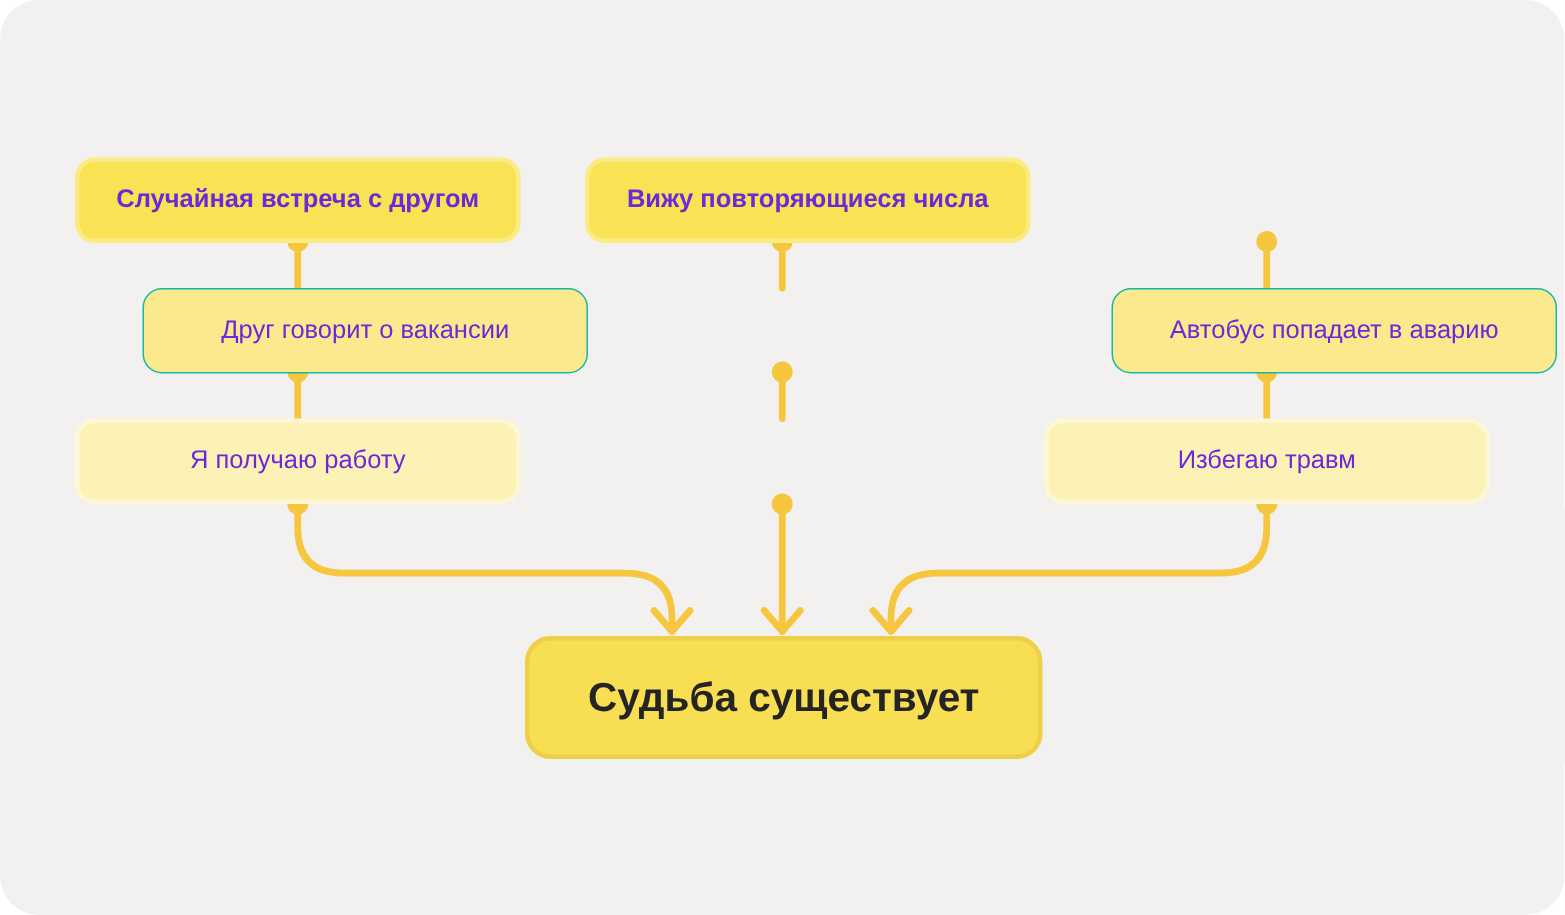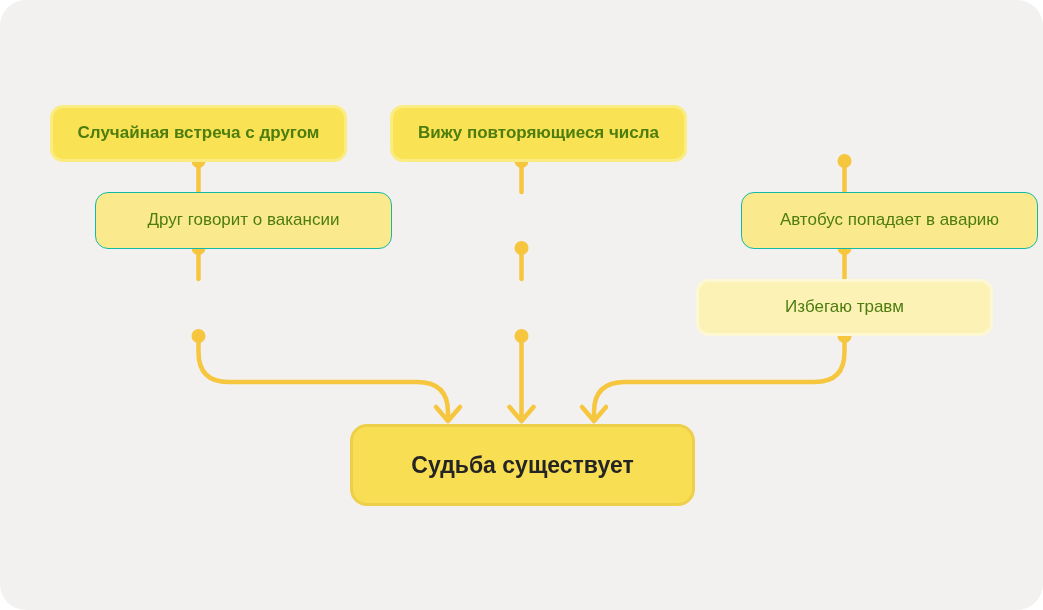--- a/index.html
+++ b/index.html
@@ -33,21 +33,21 @@
     position: absolute;
     width: 297px;
     height: 57px;
     border-radius: 13px;
     box-sizing: border-box;
     display: flex;
     align-items: center;
     justify-content: center;
     text-align: center;
     font-size: 17px;
-    color: #4d7c0f;
+    color: #6d28d9;
     line-height: 1.2;
     z-index: 2;
   }
   .row1 {
     top: 105px;
     background: #F9E354;
     border: 3px solid #FAEC82;
     font-weight: 700;
   }
   .row2 {
@@ -73,21 +73,21 @@
     width: 345px;
     height: 82px;
     box-sizing: border-box;
     background: #F8DE52;
     border: 3px solid #EDCF49;
     border-radius: 17px;
     display: flex;
     align-items: center;
     justify-content: center;
     text-align: center;
-    font-size: 23px;
+    font-size: 27px;
     font-weight: 700;
     color: #242424;
     z-index: 2;
   }
 </style>
 </head>
 <body>
 
 <div class="page">
   <div class="canvas">
@@ -137,20 +137,21 @@
         <g>
           <circle cx="844.5" cy="336" r="7" fill="#F5C63E" stroke="none"></circle>
           <path d="M844.5,336 V352 Q844.5,382 814.5,382 H625 Q594,382 594,412 V415"></path>
           <path d="M582,407 L594,421 L606,407"></path>
         </g>
       </g>
     </svg>
 
     <div class="step-box row1 col1">Случайная встреча с другом</div>
     <div class="step-box row2 col1">Друг говорит о вакансии</div>
+    <div class="step-box row3 col1">Я получаю работу</div>
 
     <div class="step-box row1 col2">Вижу повторяющиеся числа</div>
 
     <div class="step-box row2 col3">Автобус попадает в аварию</div>
     <div class="step-box row3 col3">Избегаю травм</div>
 
     <div class="conclusion-box">Судьба существует</div>
 
   </div>
 </div>

